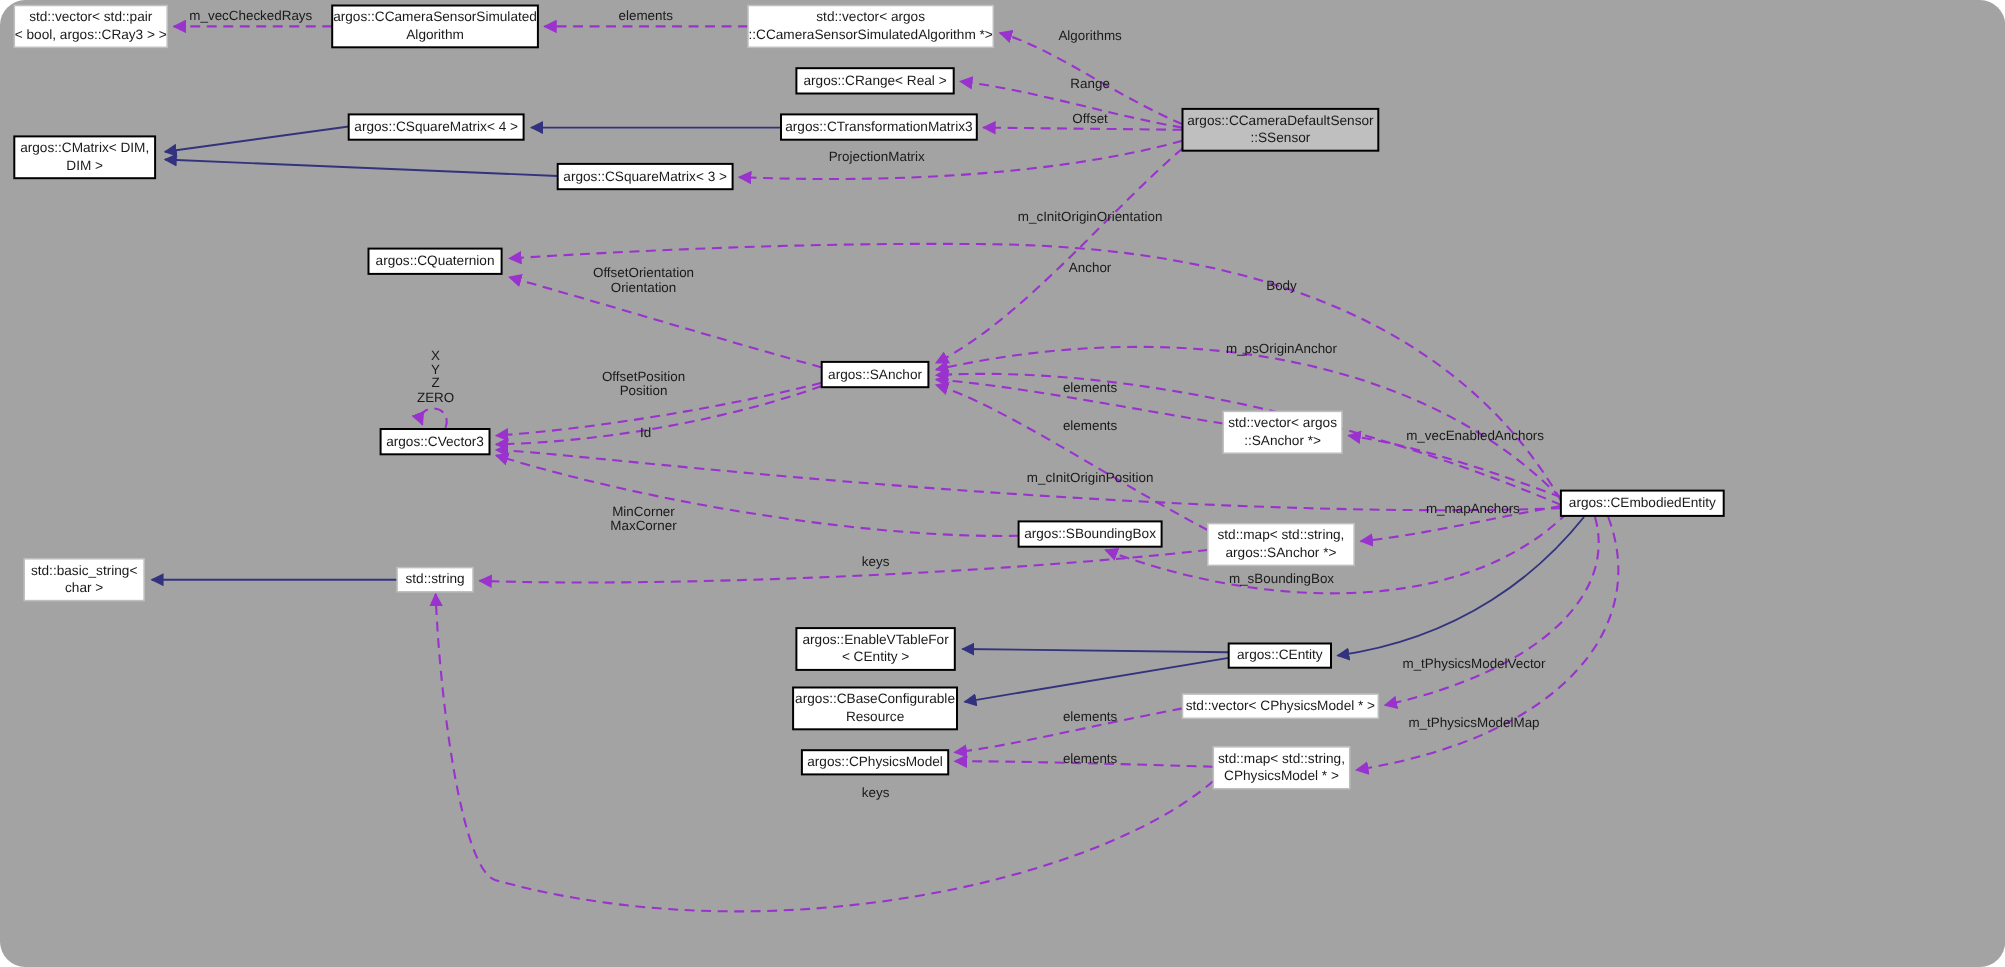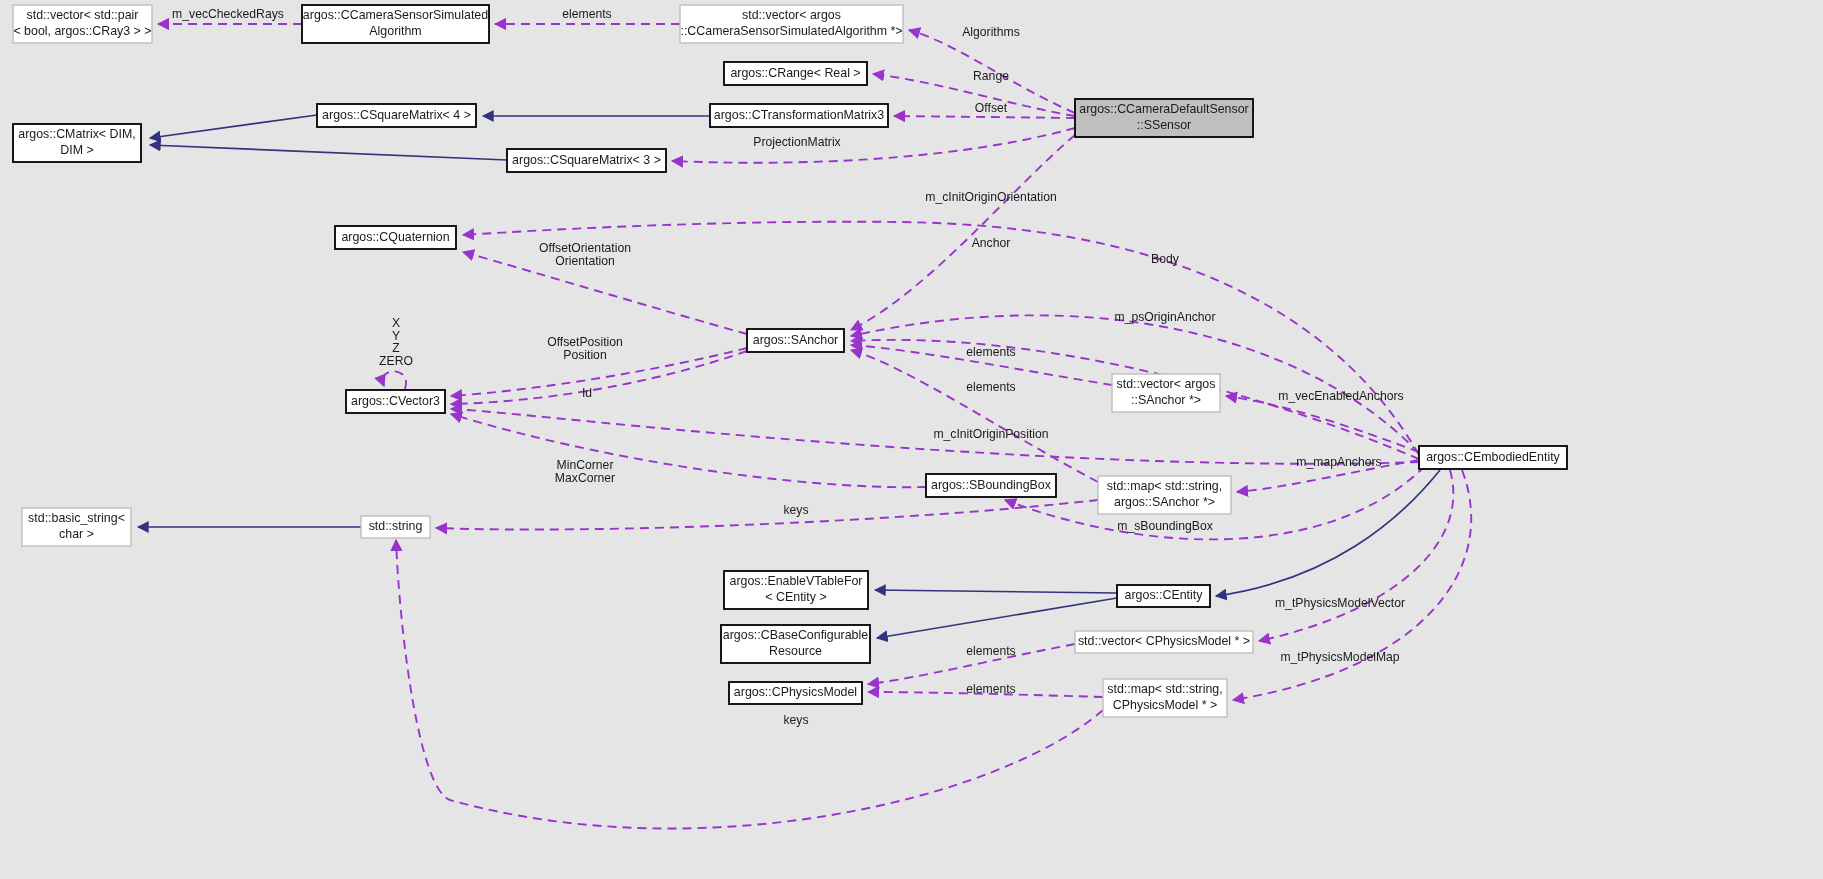--- a/index.html
+++ b/index.html
@@ -4,22 +4,23 @@
 <style>
   html, body {
     margin: 0;
     padding: 0;
     background: #ffffff;
   }
   #canvas-wrap {
     position: relative;
     width: 1823px;
     height: 879px;
-    background: #e5e5e5;
+    background: #a3a3a3;
     font-family: "Liberation Sans", sans-serif;
+    border-radius: 23px;
   }
   svg#diagram {
     position: absolute;
     top: 0; left: 0;
     width: 1823px;
     height: 879px;
     display: block;
   }
   .node-box rect {
     stroke-width: 1.6;

